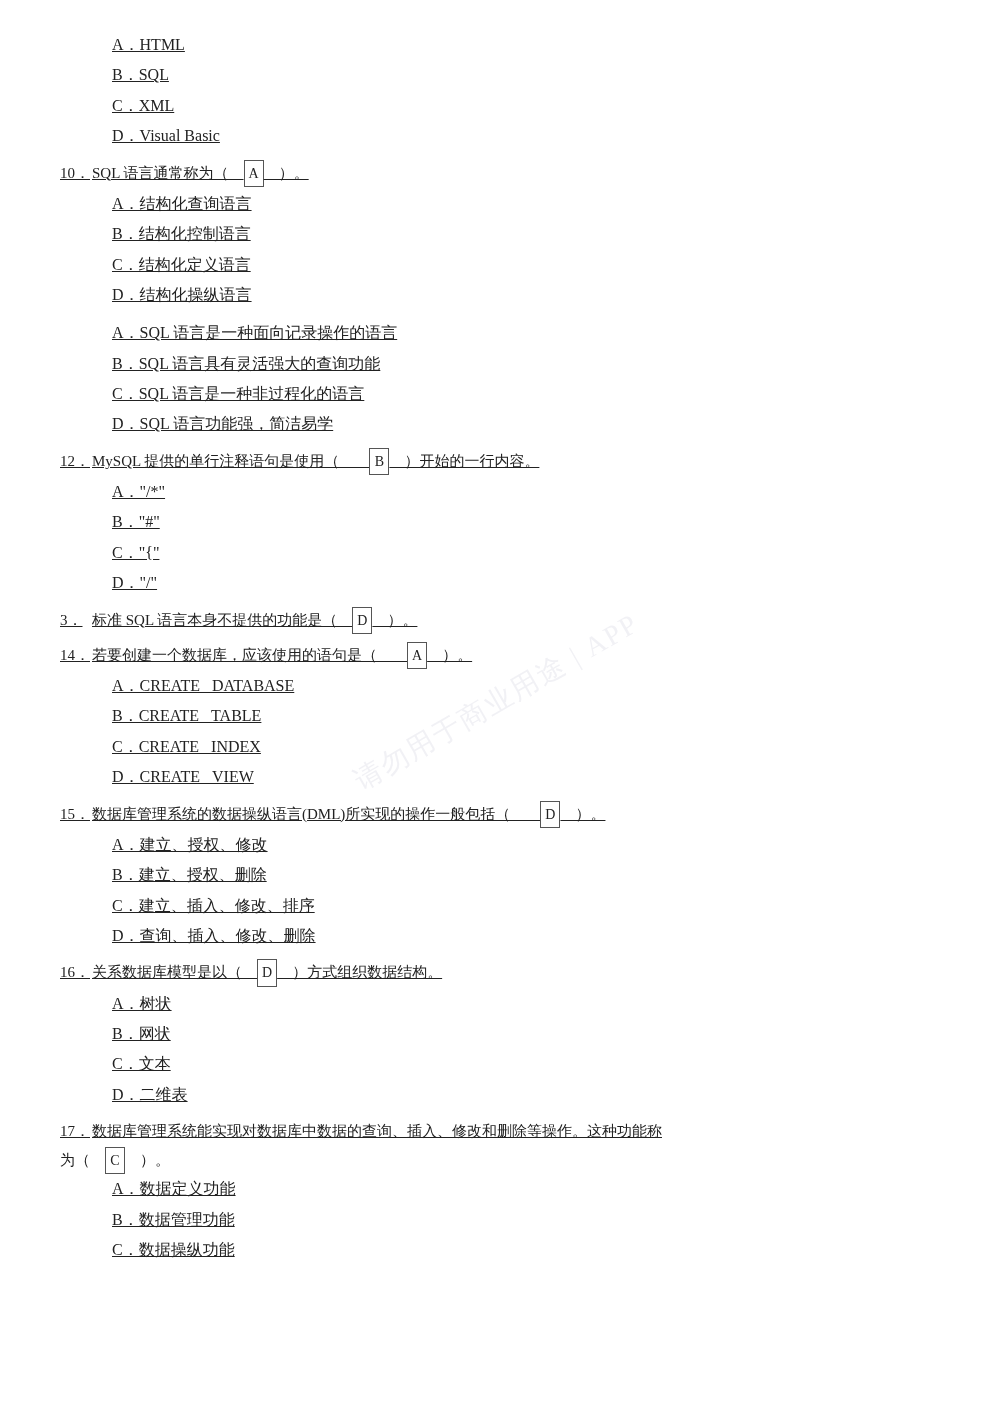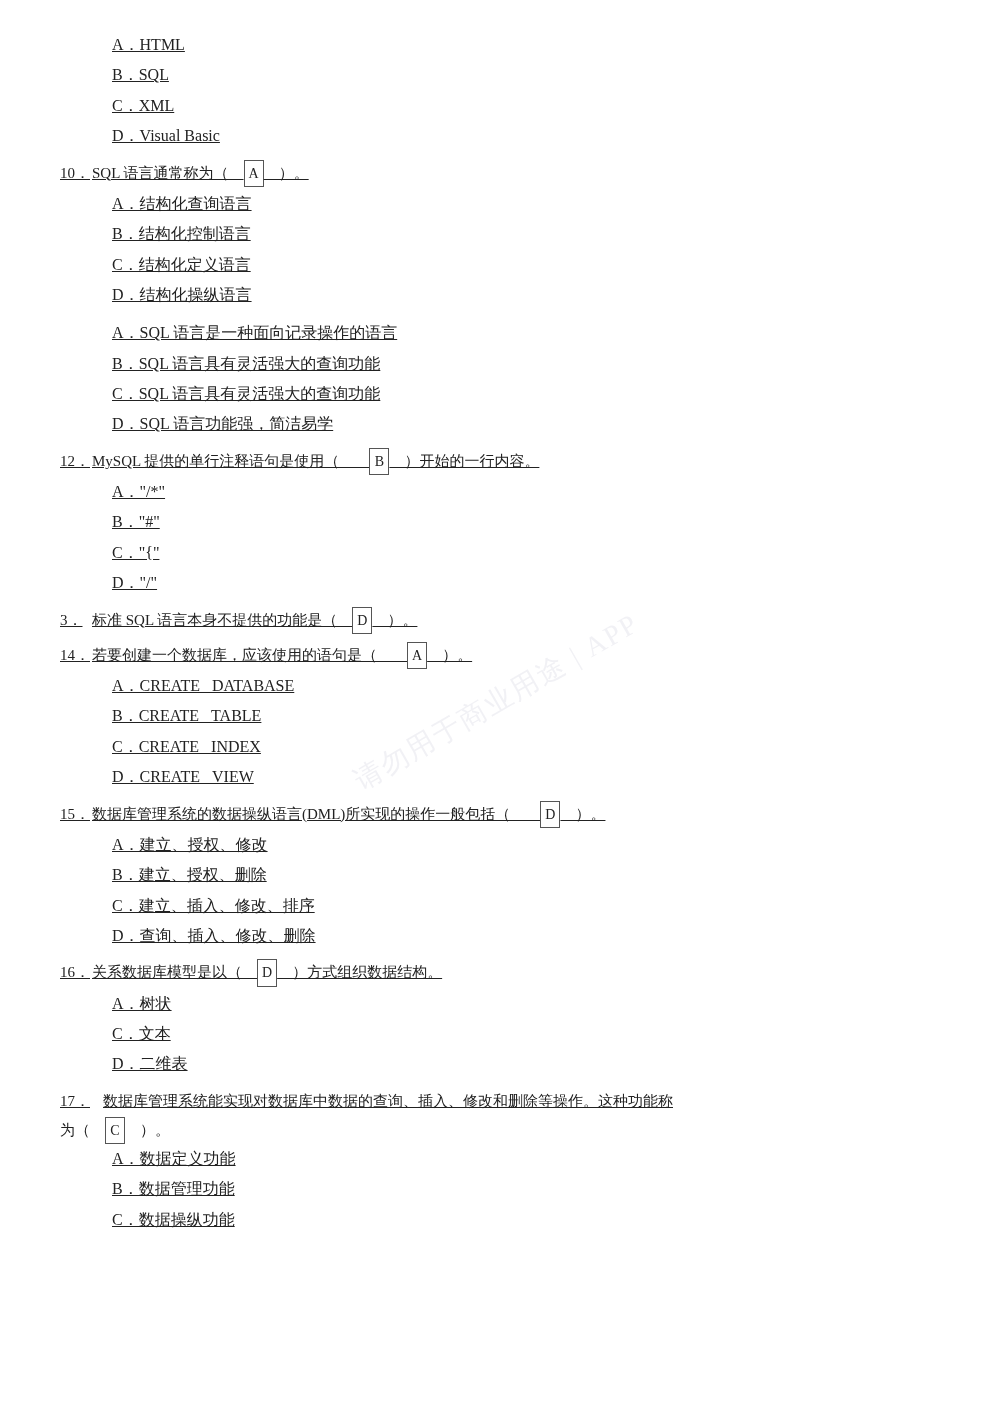--- a/index.html
+++ b/index.html
@@ -97,21 +97,21 @@
     <div class="option-line">B．结构化控制语言</div>
     <div class="option-line">C．结构化定义语言</div>
     <div class="option-line">D．结构化操纵语言</div>
   </div>
 </div>
 
 <div class="question-block">
   <div class="options">
     <div class="option-line">A．SQL 语言是一种面向记录操作的语言</div>
     <div class="option-line">B．SQL 语言具有灵活强大的查询功能</div>
-    <div class="option-line">C．SQL 语言具有灵活强大的查询功能</div>
+    <div class="option-line">C．SQL 语言是一种非过程化的语言</div>
     <div class="option-line">D．SQL 语言功能强，简洁易学</div>
   </div>
 </div>
 
 <div class="question-block">
   <div class="question-line">
     <span class="question-num">12．</span>
     <span class="question-text">MySQL 提供的单行注释语句是使用（　　<span class="correct-answer">B</span>　）开始的一行内容。</span>
   </div>
   <div class="options">
@@ -155,27 +155,28 @@
   </div>
 </div>
 
 <div class="question-block">
   <div class="question-line">
     <span class="question-num">16．</span>
     <span class="question-text">关系数据库模型是以（　<span class="correct-answer">D</span>　）方式组织数据结构。</span>
   </div>
   <div class="options">
     <div class="option-line">A．树状</div>
+    <div class="option-line">B．网状</div>
     <div class="option-line">C．文本</div>
     <div class="option-line">D．二维表</div>
   </div>
 </div>
 
 <div class="question-block">
-  <div class="question-line" style="flex-wrap: wrap; gap: 11px;">
+  <div class="question-line" style="flex-wrap: wrap;">
     <span class="question-num">17．</span>
     <span class="question-text">数据库管理系统能实现对数据库中数据的查询、插入、修改和删除等操作。这种功能称</span>
   </div>
   <div style="padding-left:0; line-height:1.8; font-size:15px;">
     为（　<span class="correct-answer">C</span>　）。
   </div>
   <div class="options">
     <div class="option-line">A．数据定义功能</div>
     <div class="option-line">B．数据管理功能</div>
     <div class="option-line">C．数据操纵功能</div>

